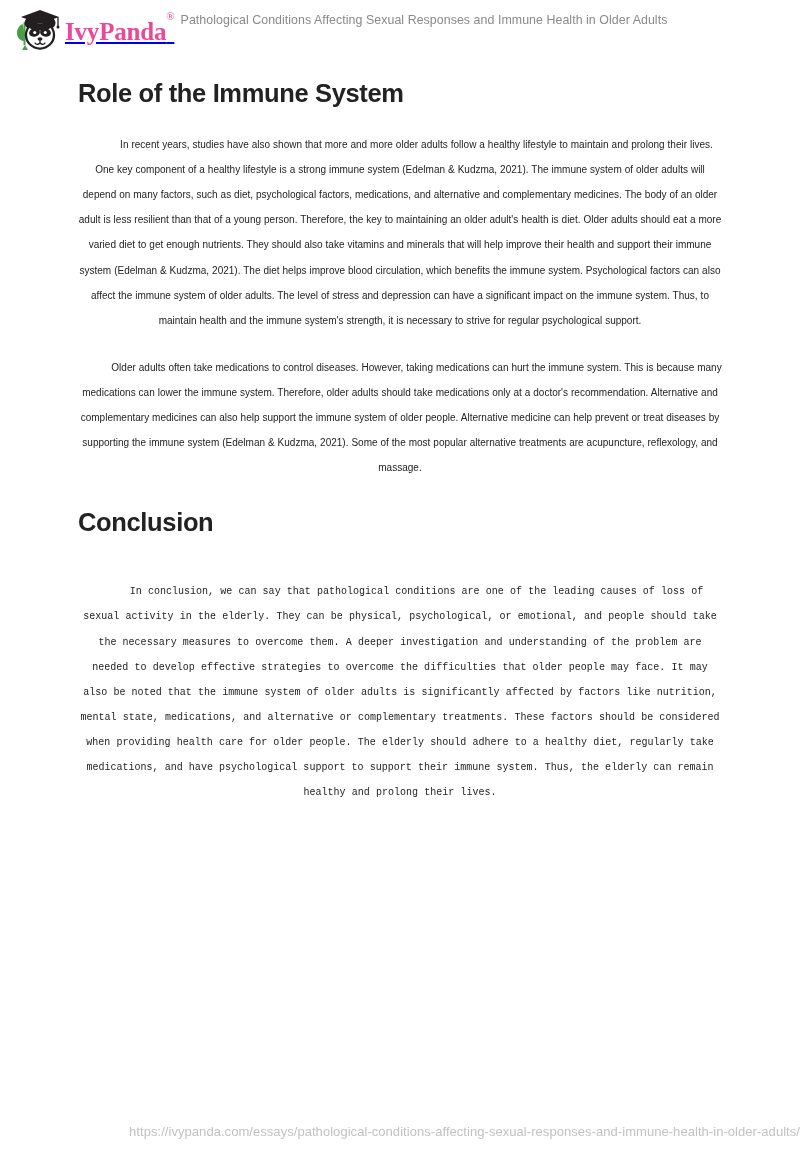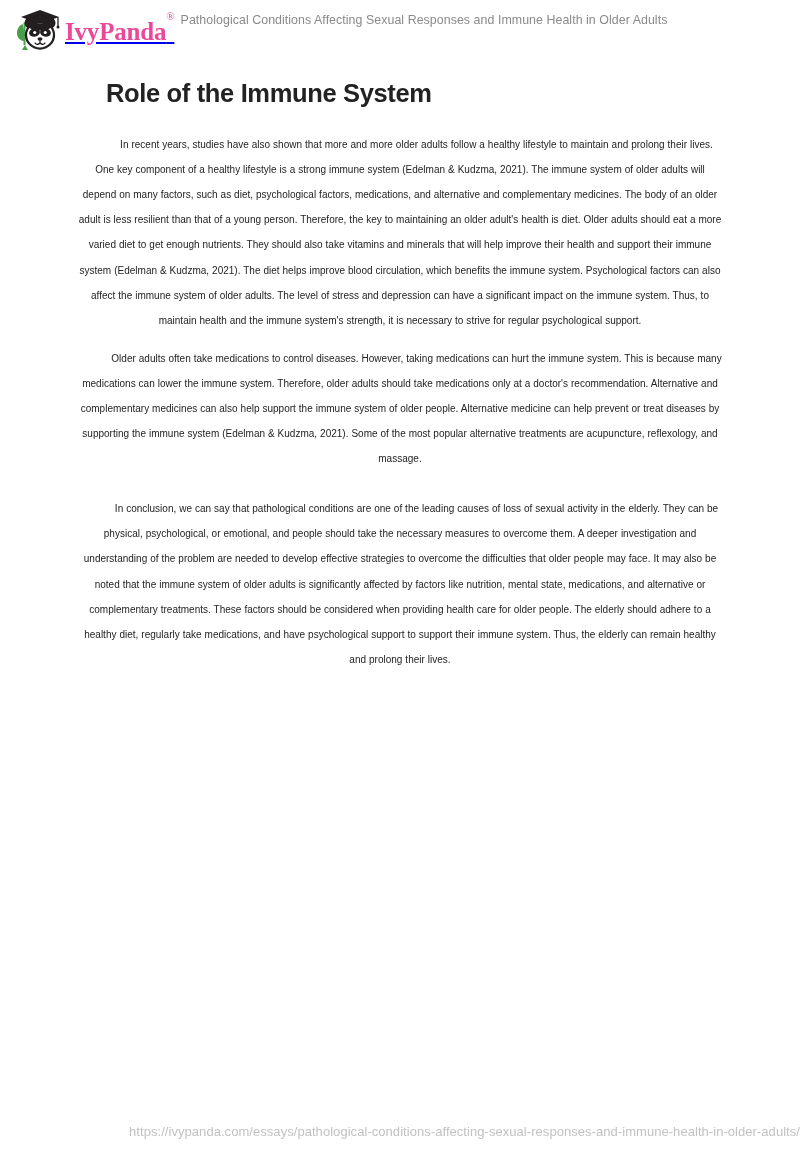--- a/index.html
+++ b/index.html
@@ -85,38 +85,38 @@
 
   h2.section-heading {
     font-size: 25.5px;
     font-weight: bold;
     color: #222222;
     margin: 0;
     padding: 0;
     line-height: 1.18;
     letter-spacing: -0.35px;
   }
-  .sec-immune h2.section-heading { margin-top: 20px; margin-left: 28px; }
+  .sec-immune h2.section-heading { margin-top: 20px; }
   .sec-medications h2.section-heading { margin-top: 27px; }
   .sec-conclusion h2.section-heading { margin-top: 27px; }
 
   p.body-text {
     font-size: 10px;
     color: #232323;
     line-height: 25.1px;
     margin: 0;
     padding: 0;
     text-indent: 33px;
     text-align: center;
     letter-spacing: 0.01px;
     word-spacing: 0.15px;
   }
   .sec-immune p.body-text { margin-top: 24px; }
-  .sec-medications p.body-text { margin-top: 13px; }
-  .sec-conclusion p.body-text { margin-top: 25px; }
+  .sec-medications p.body-text { margin-top: 22px; }
+  .sec-conclusion p.body-text { margin-top: 42px; font-family: Liberation Mono, monospace; }
 
   
   .page-footer {
     position: absolute;
     left: 0;
     bottom: 0;
     width: 800px;
     height: 48px;
   }
   .footer-url {
@@ -180,20 +180,21 @@
     <section class="sec-immune">
       <h2 class="section-heading">Role of the Immune System</h2>
       <p class="body-text">In recent years, studies have also shown that more and more older adults follow a healthy lifestyle to maintain and prolong their lives. One key component of a healthy lifestyle is a strong immune system (Edelman &amp; Kudzma, 2021). The immune system of older adults will depend on many factors, such as diet, psychological factors, medications, and alternative and complementary medicines. The body of an older adult is less resilient than that of a young person. Therefore, the key to maintaining an older adult's health is diet. Older adults should eat a more varied diet to get enough nutrients. They should also take vitamins and minerals that will help improve their health and support their immune system (Edelman &amp; Kudzma, 2021). The diet helps improve blood circulation, which benefits the immune system. Psychological factors can also affect the immune system of older adults. The level of stress and depression can have a significant impact on the immune system. Thus, to maintain health and the immune system's strength, it is necessary to strive for regular psychological support.</p>
     </section>
 
     <section class="sec-medications">
       <p class="body-text">Older adults often take medications to control diseases. However, taking medications can hurt the immune system. This is because many medications can lower the immune system. Therefore, older adults should take medications only at a doctor's recommendation.  Alternative and complementary medicines can also help support the immune system of older people. Alternative medicine can help prevent or treat diseases by supporting the immune system (Edelman &amp; Kudzma, 2021). Some of the most popular alternative treatments are acupuncture, reflexology, and massage.</p>
     </section>
 
     <section class="sec-conclusion">
+      <h2 class="section-heading">Conclusion</h2>
       <p class="body-text">In conclusion, we can say that pathological conditions are one of the leading causes of loss of sexual activity in the elderly. They can be physical, psychological, or emotional, and people should take the necessary measures to overcome them. A deeper investigation and understanding of the problem are needed to develop effective strategies to overcome the difficulties that older people may face.  It may also be noted that the immune system of older adults is significantly affected by factors like nutrition, mental state, medications, and alternative or complementary treatments. These factors should be considered when providing health care for older people. The elderly should adhere to a healthy diet, regularly take medications, and have psychological support to support their immune system. Thus, the elderly can remain healthy and prolong their lives.</p>
     </section>
 
   </div>
 </div>
 
 <div class="page-footer">
   <div class="footer-url">https://ivypanda.com/essays/pathological-conditions-affecting-sexual-responses-and-immune-health-in-older-adults/</div>
 </div>
 

